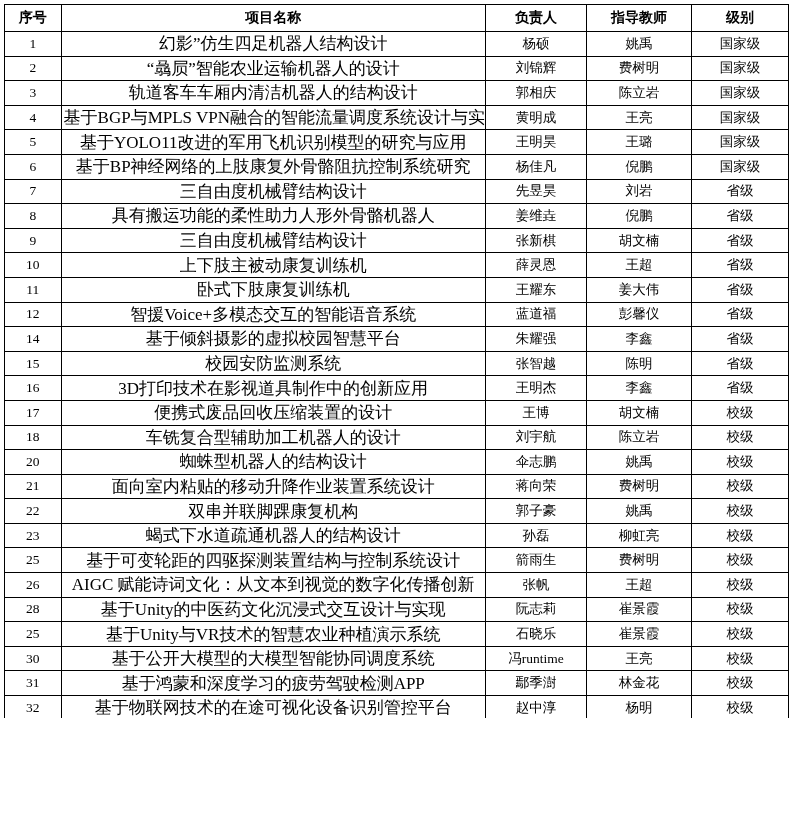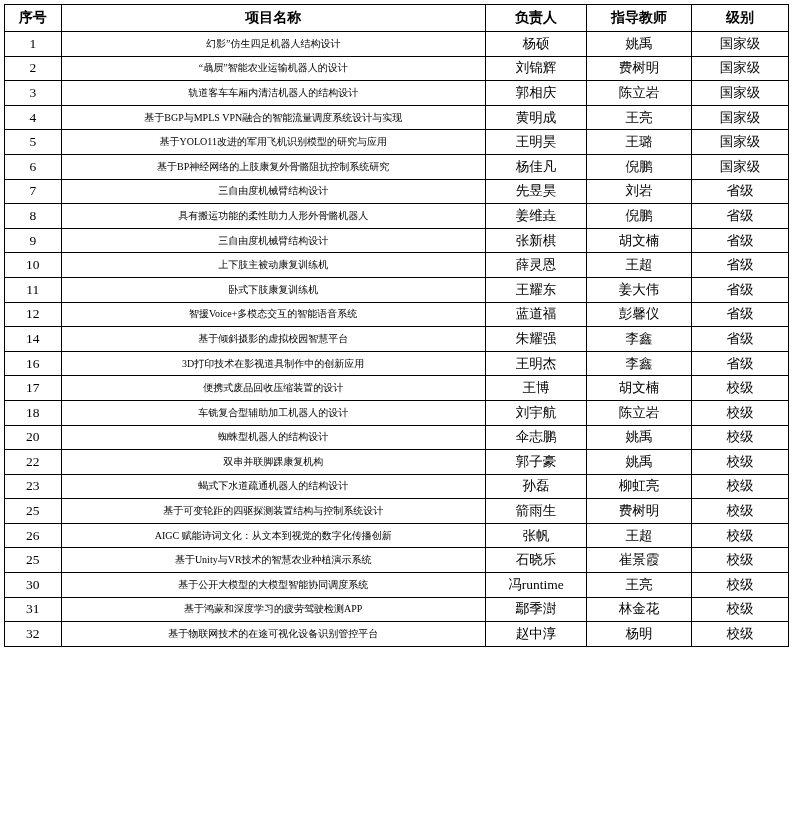--- a/index.html
+++ b/index.html
@@ -39,21 +39,21 @@
     font-size: 14px;
     height: 26px;
   }
   .col-index { width: 56px; }
   .col-name  { width: 420px; }
   .col-lead  { width: 100px; }
   .col-tutor { width: 104px; }
   .col-level { width: 96px; }
 
   td.cell-name {
-    font-size: 10px;
+    font-size: 17px;
   }
   td.cell-index,
   td.cell-lead,
   td.cell-tutor,
   td.cell-level {
     font-size: 13.5px;
   }
 </style>
 </head>
 <body>
@@ -162,20 +162,27 @@
           <td class="cell-level">省级</td>
         </tr>
         <tr>
           <td class="cell-index">14</td>
           <td class="cell-name">基于倾斜摄影的虚拟校园智慧平台</td>
           <td class="cell-lead">朱耀强</td>
           <td class="cell-tutor">李鑫</td>
           <td class="cell-level">省级</td>
         </tr>
         <tr>
+          <td class="cell-index">15</td>
+          <td class="cell-name">校园安防监测系统</td>
+          <td class="cell-lead">张智越</td>
+          <td class="cell-tutor">陈明</td>
+          <td class="cell-level">省级</td>
+        </tr>
+        <tr>
           <td class="cell-index">16</td>
           <td class="cell-name">3D打印技术在影视道具制作中的创新应用</td>
           <td class="cell-lead">王明杰</td>
           <td class="cell-tutor">李鑫</td>
           <td class="cell-level">省级</td>
         </tr>
         <tr>
           <td class="cell-index">17</td>
           <td class="cell-name">便携式废品回收压缩装置的设计</td>
           <td class="cell-lead">王博</td>
@@ -190,20 +197,27 @@
           <td class="cell-level">校级</td>
         </tr>
         <tr>
           <td class="cell-index">20</td>
           <td class="cell-name">蜘蛛型机器人的结构设计</td>
           <td class="cell-lead">伞志鹏</td>
           <td class="cell-tutor">姚禹</td>
           <td class="cell-level">校级</td>
         </tr>
         <tr>
+          <td class="cell-index">21</td>
+          <td class="cell-name">面向室内粘贴的移动升降作业装置系统设计</td>
+          <td class="cell-lead">蒋向荣</td>
+          <td class="cell-tutor">费树明</td>
+          <td class="cell-level">校级</td>
+        </tr>
+        <tr>
           <td class="cell-index">22</td>
           <td class="cell-name">双串并联脚踝康复机构</td>
           <td class="cell-lead">郭子豪</td>
           <td class="cell-tutor">姚禹</td>
           <td class="cell-level">校级</td>
         </tr>
         <tr>
           <td class="cell-index">23</td>
           <td class="cell-name">蝎式下水道疏通机器人的结构设计</td>
           <td class="cell-lead">孙磊</td>
@@ -215,20 +229,27 @@
           <td class="cell-name">基于可变轮距的四驱探测装置结构与控制系统设计</td>
           <td class="cell-lead">箭雨生</td>
           <td class="cell-tutor">费树明</td>
           <td class="cell-level">校级</td>
         </tr>
         <tr>
           <td class="cell-index">26</td>
           <td class="cell-name">AIGC 赋能诗词文化：从文本到视觉的数字化传播创新</td>
           <td class="cell-lead">张帆</td>
           <td class="cell-tutor">王超</td>
+          <td class="cell-level">校级</td>
+        </tr>
+        <tr>
+          <td class="cell-index">28</td>
+          <td class="cell-name">基于Unity的中医药文化沉浸式交互设计与实现</td>
+          <td class="cell-lead">阮志莉</td>
+          <td class="cell-tutor">崔景霞</td>
           <td class="cell-level">校级</td>
         </tr>
         <tr>
           <td class="cell-index">25</td>
           <td class="cell-name">基于Unity与VR技术的智慧农业种植演示系统</td>
           <td class="cell-lead">石晓乐</td>
           <td class="cell-tutor">崔景霞</td>
           <td class="cell-level">校级</td>
         </tr>
         <tr>

